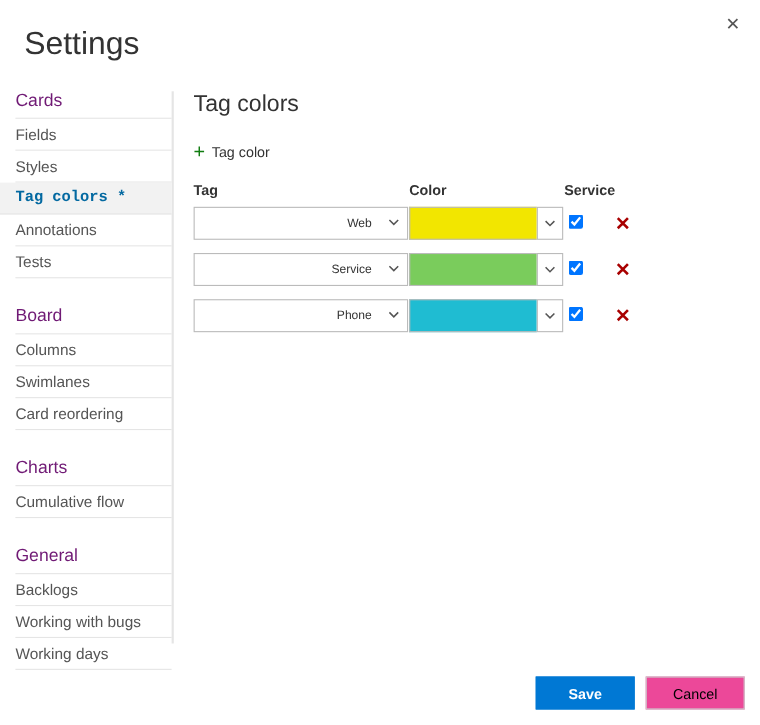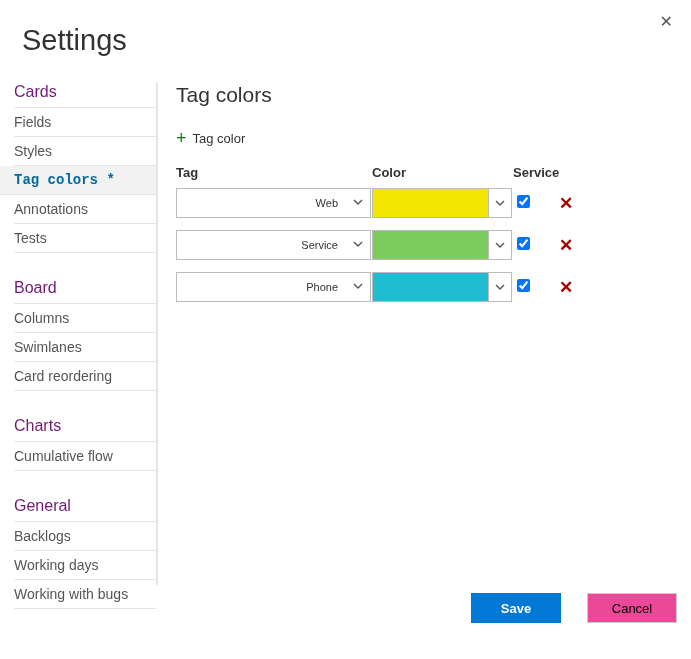--- a/index.html
+++ b/index.html
@@ -154,24 +154,24 @@
       color: #A80000;
       font-size: 17px;
       font-weight: 700;
       text-align: center;
       cursor: pointer;
       background: none;
       border: none;
     }
     .footer {
       position: absolute;
-      bottom: 36px;
+      bottom: 14px;
       right: 14px;
       display: flex;
-      gap: 26px;
+      gap: 10px;
       align-items: center;
     }
     .btn {
       width: 90px;
       height: 30px;
       border: 1px solid #ccc;
       background: #ec4899;
       font-size: 13px;
       cursor: pointer;
     }
@@ -202,22 +202,22 @@
       <div class="group-header">Board</div>
       <div class="nav-item">Columns</div>
       <div class="nav-item">Swimlanes</div>
       <div class="nav-item">Card reordering</div>
       <div class="group-gap"></div>
       <div class="group-header">Charts</div>
       <div class="nav-item">Cumulative flow</div>
       <div class="group-gap"></div>
       <div class="group-header">General</div>
       <div class="nav-item">Backlogs</div>
+      <div class="nav-item">Working with bugs</div>
       <div class="nav-item">Working days</div>
-      <div class="nav-item">Working with bugs</div>
     </div>
 
   <div class="content">
     <div class="section-title">Tag colors</div>
 
     <div class="add-line">
       <span class="add-plus">+</span>
       <span class="add-text">Tag color</span>
     </div>
 

